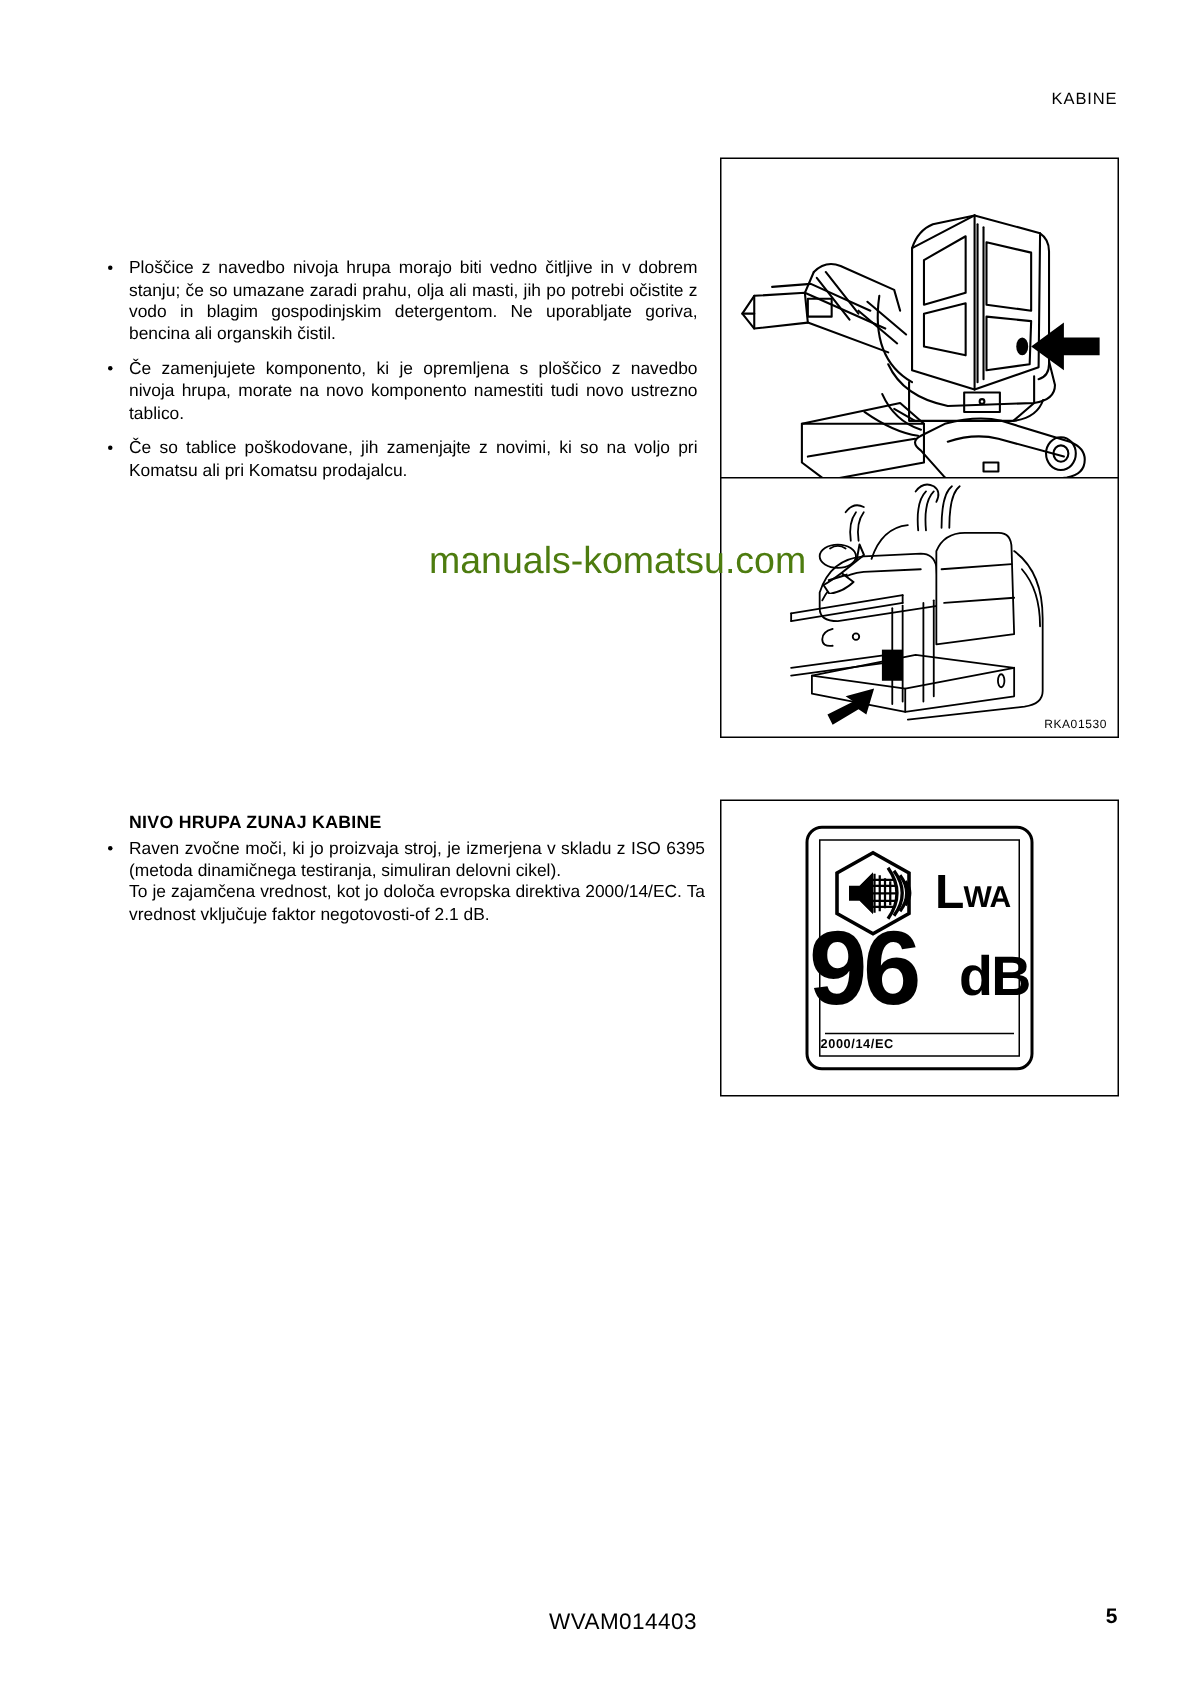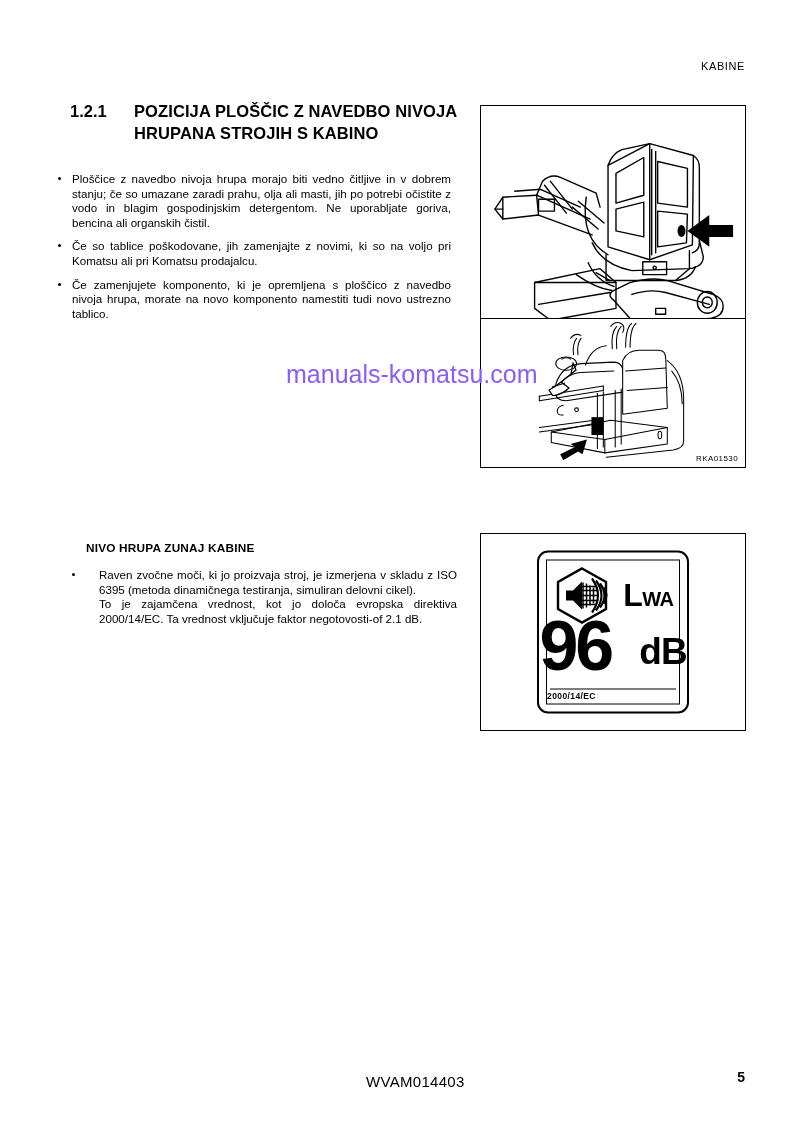--- a/index.html
+++ b/index.html
@@ -30,21 +30,21 @@
     font-size:16.5px;font-weight:bold;letter-spacing:0px;
     width:64px;flex:0 0 64px;line-height:22px;
   }
   .section-title{
     font-size:16.5px;font-weight:bold;line-height:22px;
     letter-spacing:0.1px;
   }
 
   
   .bullets{
-    position:absolute;left:56px;top:172px;width:395px;
+    position:absolute;left:70px;top:172px;width:395px;
   }
   .bullet{
     position:relative;padding-left:16px;
     font-size:11.6px;line-height:14.6px;
     text-align:justify;
     margin-bottom:9px;
   }
   .bullet .dot{
     position:absolute;left:2px;top:5px;
     width:3px;height:3px;border-radius:50%;background:#000;
@@ -60,32 +60,32 @@
     margin:0 0 4px 16px;
   }
   .sub-bullet{
     position:relative;padding-left:16px;
     font-size:11.6px;line-height:14.6px;text-align:justify;
   }
   .sub-bullet .dot{
     position:absolute;left:2px;top:5px;
     width:3px;height:3px;border-radius:50%;background:#000;
   }
-  .sub-bullet p{margin:13px;}
+  .sub-bullet p{margin:0;}
 
   
   .figure{
     position:absolute;
     border:1.6px solid #000;
     background:#fff;
     box-sizing:border-box;
     overflow:hidden;
   }
   #fig-excavator{left:480px;top:105px;width:266px;height:237px;}
-  #fig-cab{left:480px;top:318px;width:266px;height:150px;}
+  #fig-cab{left:480px;top:318px;width:266px;height:174px;}
   #fig-label{left:480px;top:533px;width:266px;height:198px;}
 
   .fig-code{
     position:absolute;right:6px;bottom:4px;
     font-size:8px;letter-spacing:0.4px;
     font-family:"Liberation Sans", sans-serif;
     background:#fff;padding:0 1px;
   }
   .fig-svg{position:absolute;left:0;top:0;width:100%;height:100%;}
 
@@ -132,21 +132,21 @@
     letter-spacing:0.4px;
   }
   .label-dir-rule{
     position:absolute;left:3px;right:3px;bottom:14px;
     border-top:1.4px solid #000;height:0;
   }
 
   
   .watermark{
     position:absolute;left:286px;top:360px;
-    font-size:25px;color:#8b5cf6;
+    font-size:25px;color:#4d7c0f;
     font-family:"Liberation Sans", sans-serif;
     white-space:nowrap;
     pointer-events:none;
   }
   .watermark-mark{
     position:absolute;left:545px;top:362px;
     width:34px;height:34px;pointer-events:none;
   }
 
   
@@ -159,37 +159,33 @@
     font-size:14px;font-weight:bold;
   }
 </style>
 </head>
 <body>
 
 <div class="page">
 
   <div class="header">KABINE</div>
 
-  <div class="section-heading">
-    <div class="section-num">1.2.1</div>
-    <div class="section-title">POZICIJA PLOŠČIC Z NAVEDBO NIVOJA HRUPANA STROJIH S KABINO</div>
-  </div>
 
   <div class="bullets">
     <div class="bullet">
       <span class="dot"></span>
       <p>Ploščice z navedbo nivoja hrupa morajo biti vedno čitljive in v dobrem stanju; če so umazane zaradi prahu, olja ali masti, jih po potrebi očistite z vodo in blagim gospodinjskim detergentom. Ne uporabljate goriva, bencina ali organskih čistil.</p>
     </div>
     <div class="bullet">
       <span class="dot"></span>
-      <p>Če so tablice poškodovane, jih zamenjajte z novimi, ki so na voljo pri Komatsu ali pri Komatsu prodajalcu.</p>
+      <p>Če zamenjujete komponento, ki je opremljena s ploščico z navedbo nivoja hrupa, morate na novo komponento namestiti tudi novo ustrezno tablico.</p>
     </div>
     <div class="bullet">
       <span class="dot"></span>
-      <p>Če zamenjujete komponento, ki je opremljena s ploščico z navedbo nivoja hrupa, morate na novo komponento namestiti tudi novo ustrezno tablico.</p>
+      <p>Če so tablice poškodovane, jih zamenjajte z novimi, ki so na voljo pri Komatsu ali pri Komatsu prodajalcu.</p>
     </div>
   </div>
 
   <div class="subsection">
     <div class="sub-heading">NIVO HRUPA ZUNAJ KABINE</div>
     <div class="sub-bullet">
       <span class="dot"></span>
       <p style="white-space:pre-line;">Raven zvočne moči, ki jo proizvaja stroj, je izmerjena v skladu z ISO 6395 (metoda dinamičnega testiranja, simuliran delovni cikel).
 To je zajamčena vrednost, kot jo določa evropska direktiva 2000/14/EC. Ta vrednost vključuje faktor negotovosti-of 2.1 dB.</p>
     </div>

